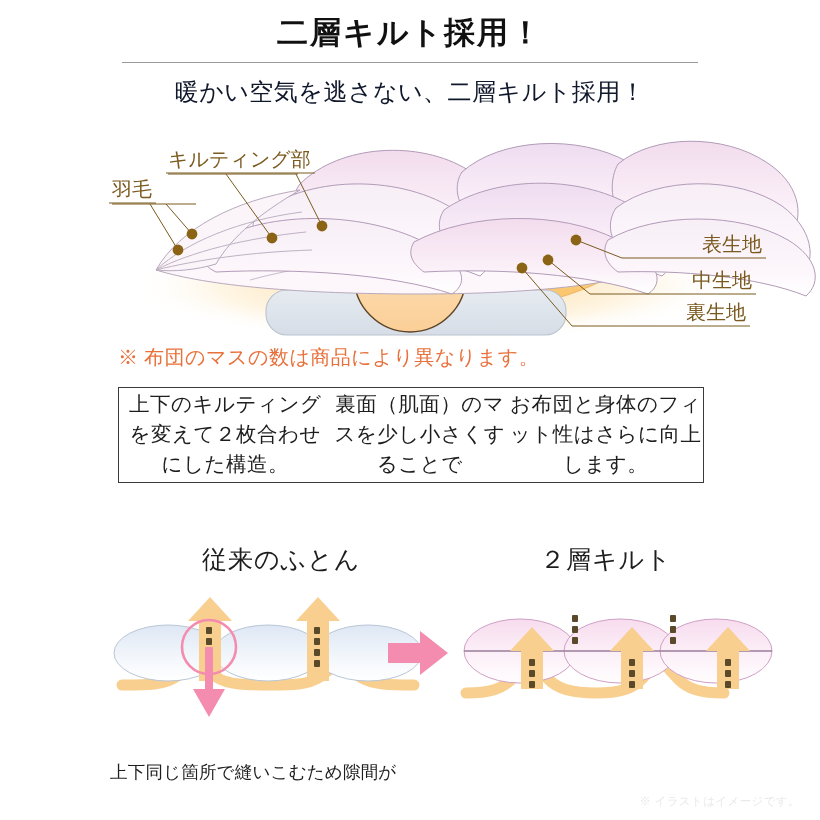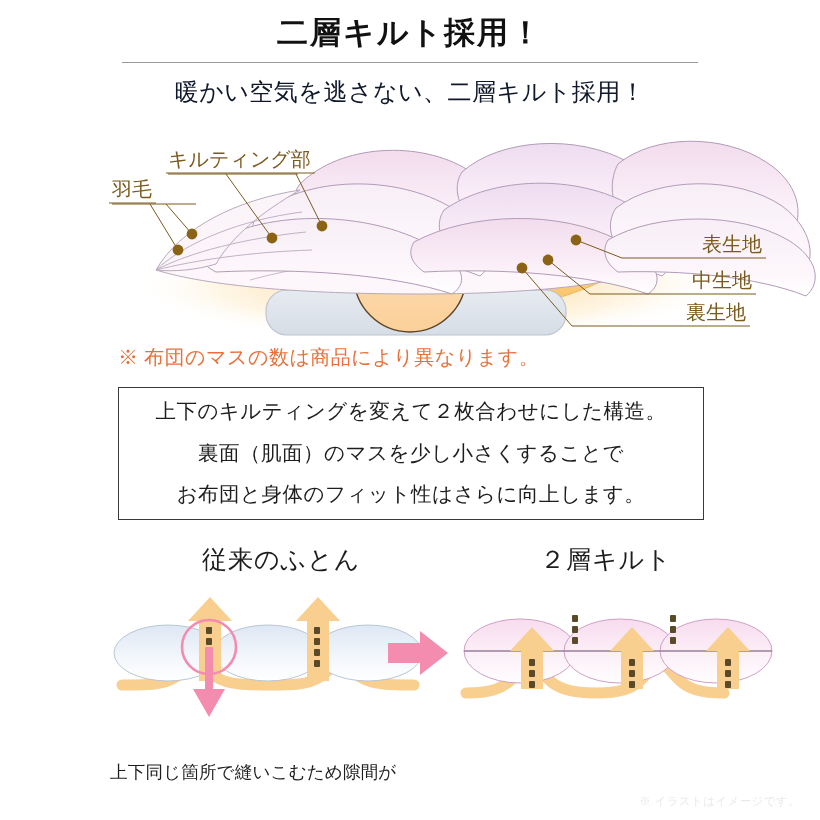--- a/index.html
+++ b/index.html
@@ -59,28 +59,28 @@
     font-size: 20px;
     color: #e8703a;
     letter-spacing: 0.5px;
     font-family: "Liberation Serif", "DejaVu Serif", serif;
   }
 
   
   .desc-box {
     position: absolute;
     top: 387px; left: 118px;
-    width: 586px; height: 133px;
+    width: 586px; height: 96px;
     border: 1px solid #3a3a3a;
     box-sizing: border-box;
     display: flex;
-    flex-direction: column;
+    flex-direction: row;
     align-items: center;
     justify-content: center;
-    gap: 12px;
+    gap: 0;
   }
   .desc-line {
     font-size: 20.5px;
     letter-spacing: 0.5px;
     color: #1d1d1d;
     line-height: 1.45;
     text-align: center;
   }
 
   

